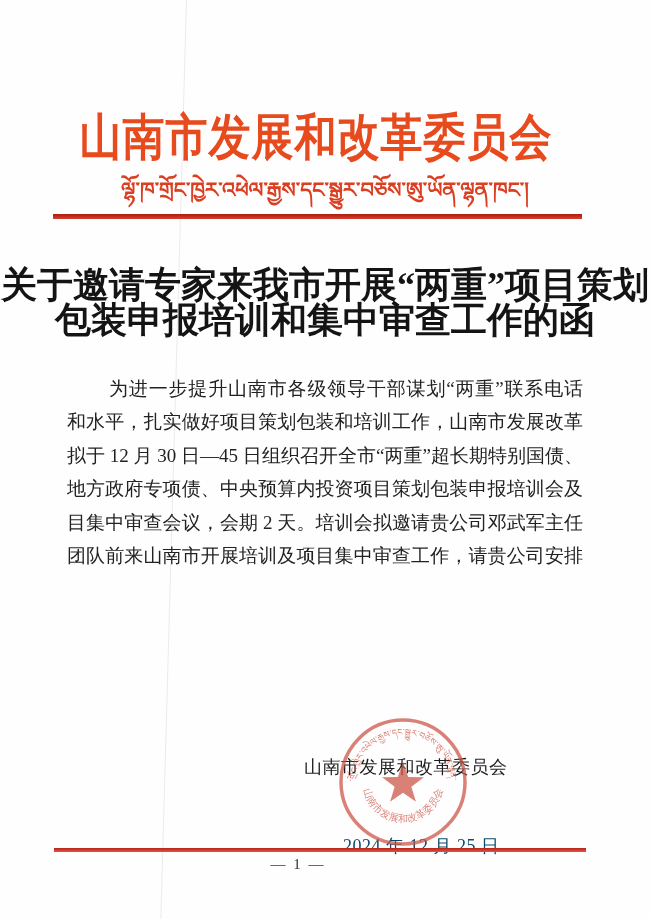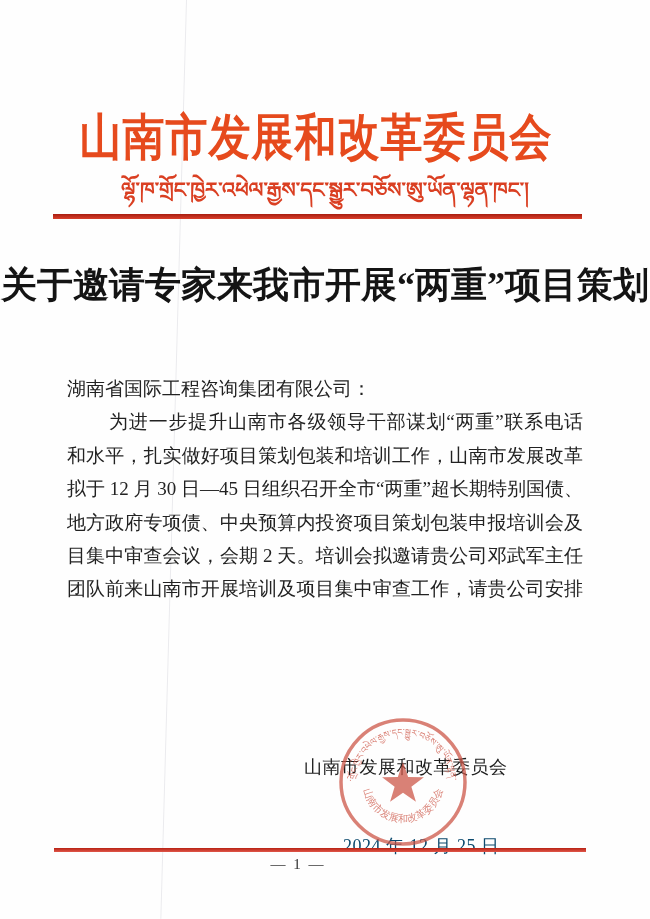--- a/index.html
+++ b/index.html
@@ -90,24 +90,24 @@
   <div class="scan-fold"></div>
 
   <div class="org-cn">山南市发展和改革委员会</div>
 
   <div class="org-bo">ལྷོ་ཁ་གྲོང་ཁྱེར་འཕེལ་རྒྱས་དང་སྒྱུར་བཅོས་ཨུ་ཡོན་ལྷན་ཁང་།</div>
 
   <div class="rule-top"></div>
 
   <div class="doc-title">
     <div>关于邀请专家来我市开展“两重”项目策划</div>
+    <div>包装申报培训和集中审查工作的函</div>
   </div>
 
   <div class="body-block">
-    <div class="line">湖南省国际工程咨询集团有限公司：</div>
     <div class="line ind fill">为进一步提升山南市各级领导干部谋划“两重”联系电话</div>
     <div class="line fill">和水平，扎实做好项目策划包装和培训工作，山南市发展改革委</div>
     <div class="line fill">拟于 12 月 30 日—45 日组织召开全市“两重”超长期特别国债、</div>
     <div class="line fill">地方政府专项债、中央预算内投资项目策划包装申报培训会及项</div>
     <div class="line fill">目集中审查会议，会期 2 天。培训会拟邀请贵公司邓武军主任及</div>
     <div class="line fill">团队前来山南市开展培训及项目集中审查工作，请贵公司安排该</div>
   </div>
 
   <div class="sig-org">山南市发展和改革委员会</div>
 

